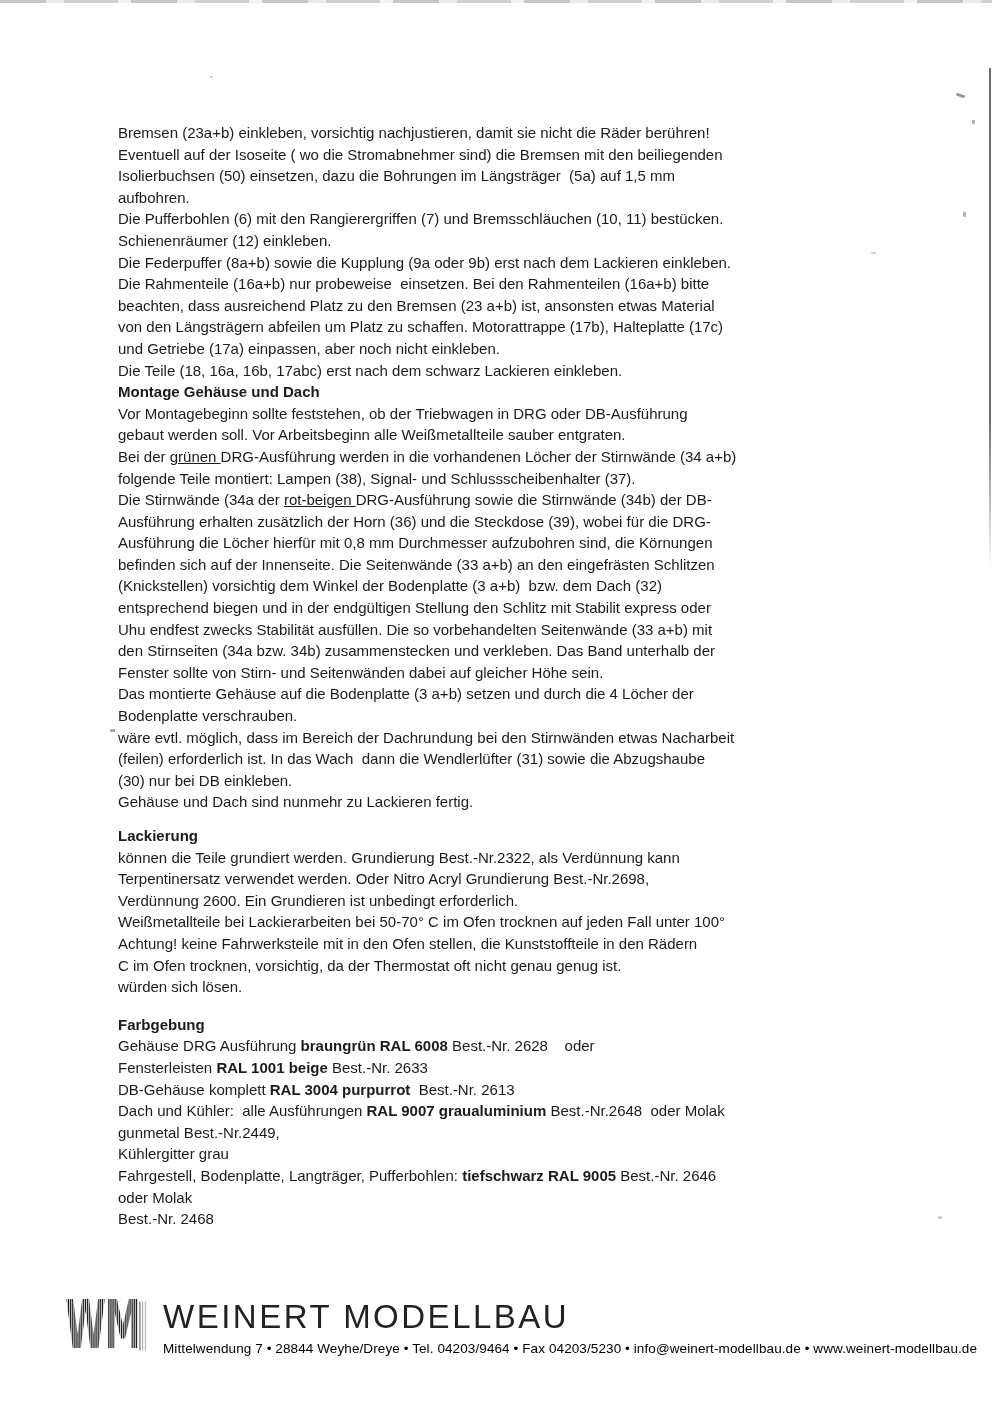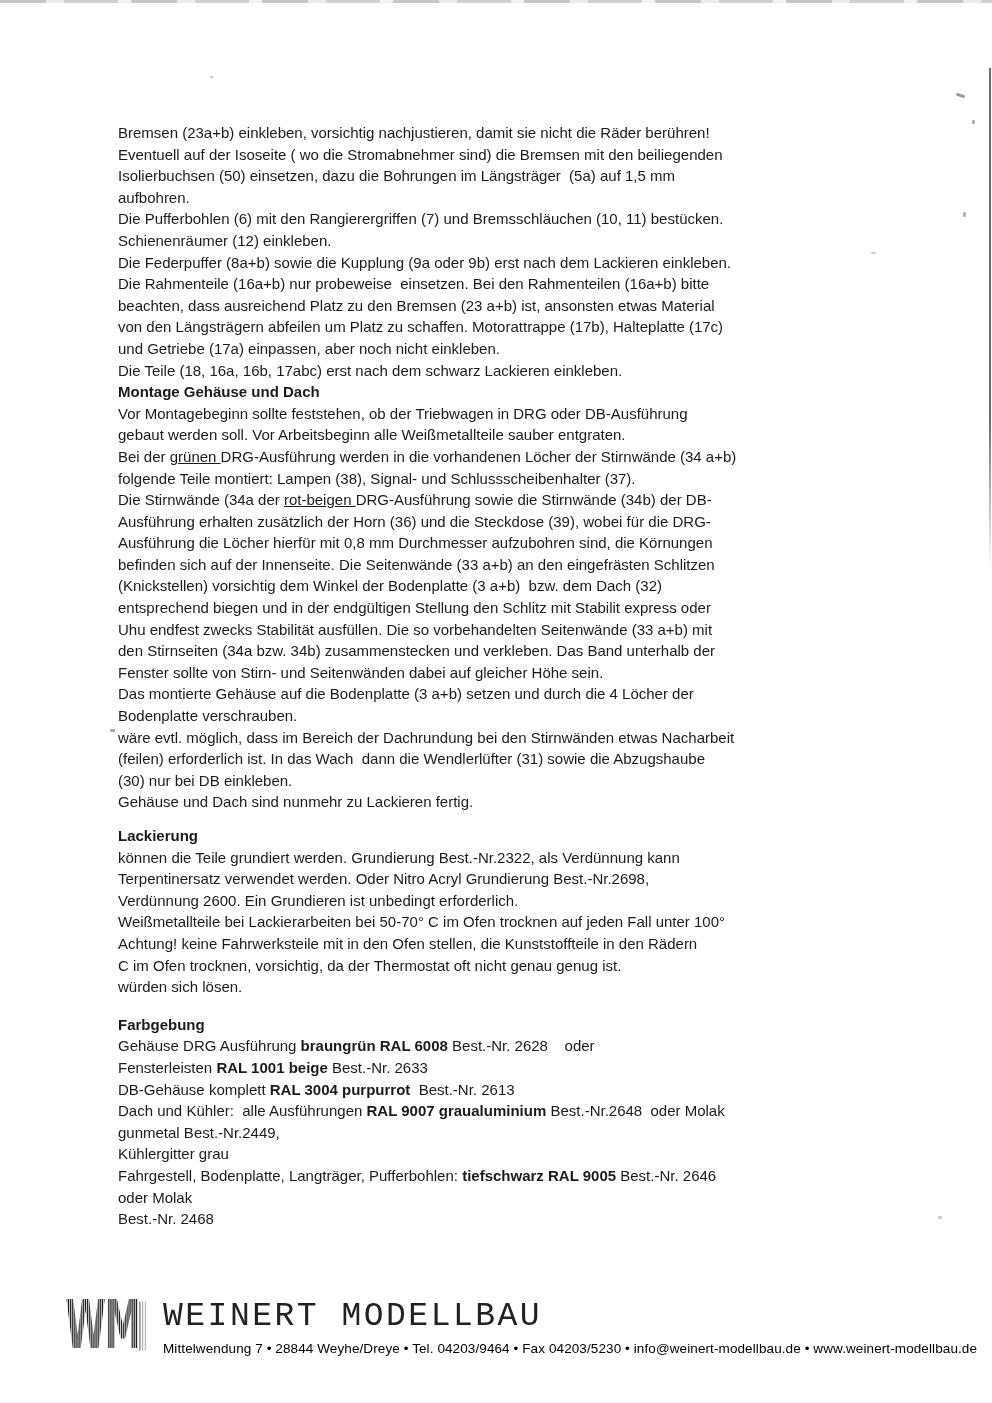--- a/index.html
+++ b/index.html
@@ -38,21 +38,21 @@
 
   
   .footer {
     position:absolute; left:64px; top:1299px;
     display:flex; align-items:flex-start; gap:15px;
   }
   .logo-svg { display:block; }
   .brand {
     font-size:33px; line-height:1.05; font-weight:400;
     letter-spacing:2.5px; color:#222; white-space:pre;
-    transform:scaleY(1.02); transform-origin:left top;font-family:Liberation Mono, monospace;
+    transform:scaleY(1.02); transform-origin:left top;
   }
   .address {
     font-size:13.5px; line-height:1.2; margin-top:7px;
     letter-spacing:0.1px; color:#000000; white-space:pre;
   }
 </style>
 </head>
 <body>
 
 <div class="scan-top"></div>

